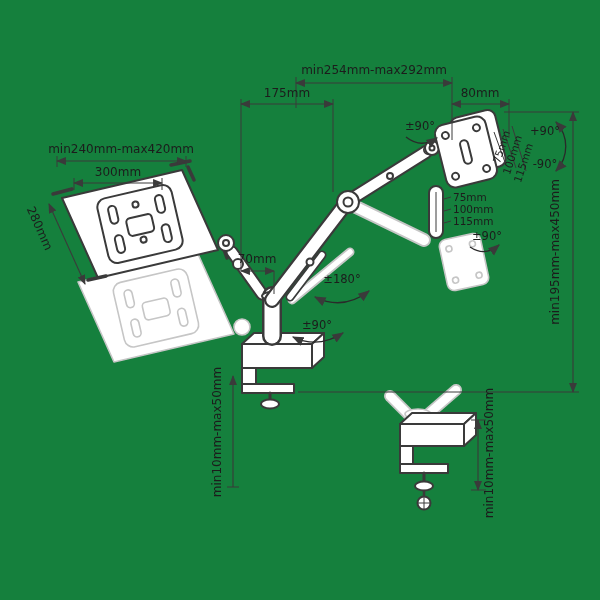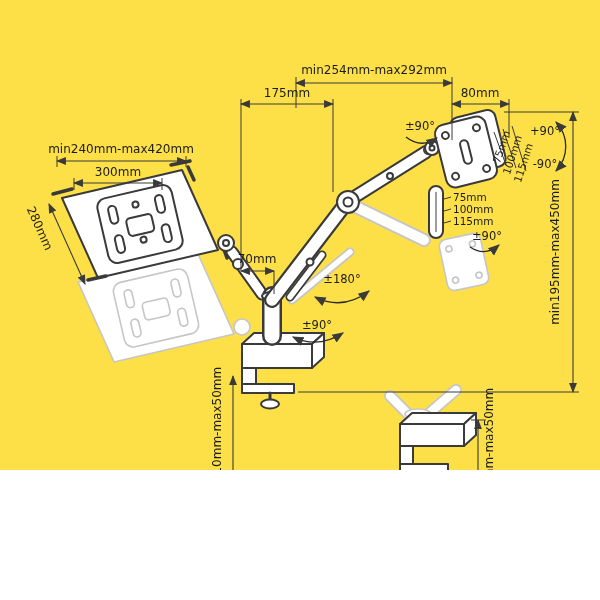--- a/index.html
+++ b/index.html
@@ -1,16 +1,16 @@
 <!DOCTYPE html>
 <html><head>
 <meta charset="utf-8">
 <style>
   html,body{margin:0;padding:0;background:#fff;}
-  #stage{width:600px;height:470px;background:#fde047;position:relative;overflow:hidden;}
+  #stage{width:600px;height:600px;background:#15803d;position:relative;overflow:hidden;}
   svg{display:block;}
   text{font-family:"DejaVu Sans","Liberation Sans",sans-serif;fill:#1c1c1c;}
   .dimtxt{font-size:12px;font-weight:500;}
   .smalltxt{font-size:10.5px;font-weight:500;}
   .angtxt{font-size:11.5px;font-weight:500;}
   .main{stroke:#3a3a3a;stroke-width:2;fill:#ffffff;stroke-linejoin:round;}
   .mainline{stroke:#3a3a3a;fill:none;stroke-linecap:round;}
   .whiteline{stroke:#ffffff;fill:none;stroke-linecap:round;}
   .ghost{stroke:#c6c6c6;stroke-width:1.6;fill:#ffffff;stroke-linejoin:round;}
   .ghostline{stroke:#c6c6c6;fill:none;stroke-linecap:round;}

